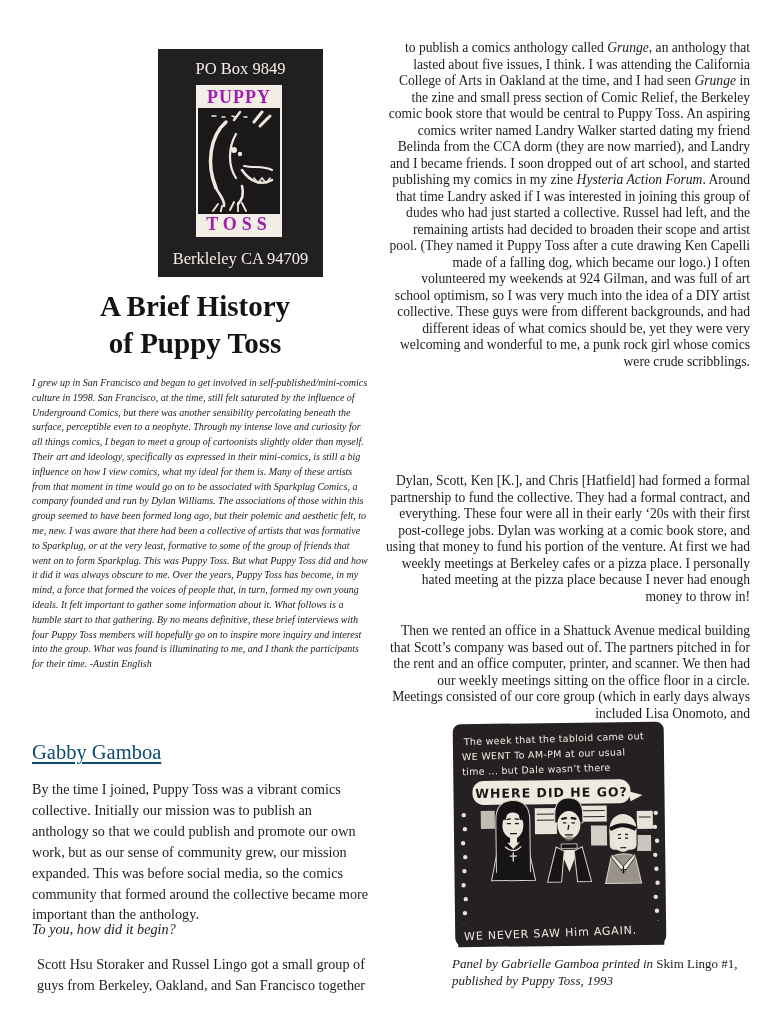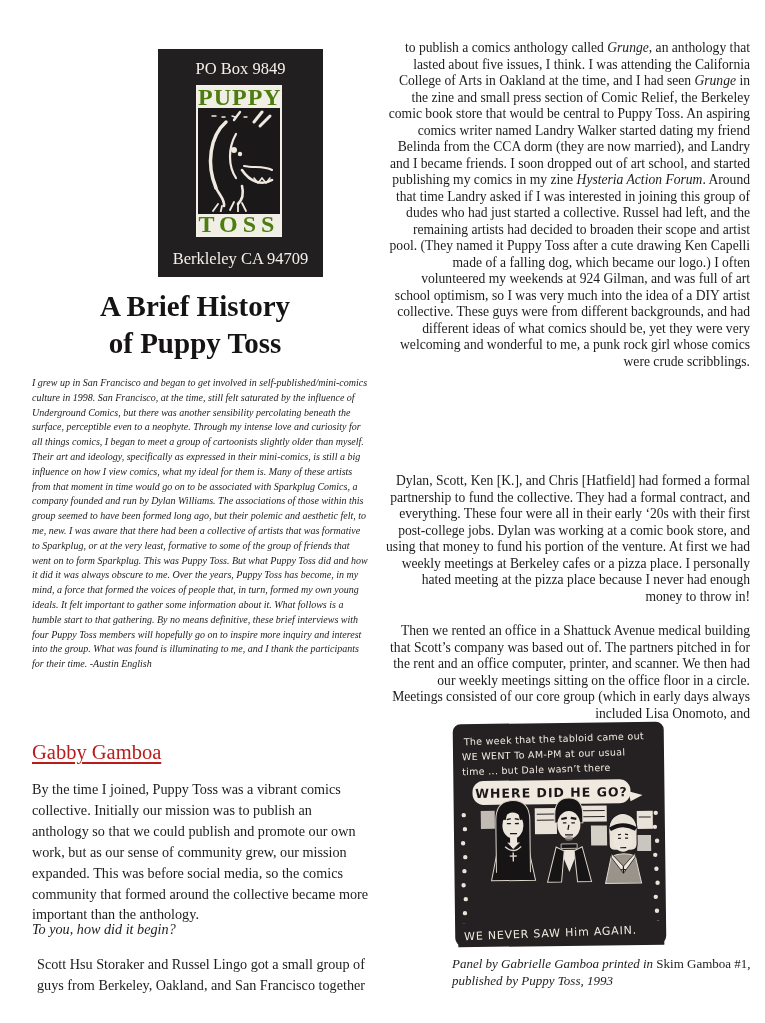--- a/index.html
+++ b/index.html
@@ -4,31 +4,31 @@
 <style>
   html,body{margin:0;padding:0;background:#ffffff;}
   .page{position:relative;width:765px;height:1023px;background:#ffffff;overflow:hidden;
         font-family:"Liberation Serif",serif;color:#1d1b1c;}
 
   
   .logo{position:absolute;left:113px;top:49px;width:165px;height:228px;background:#221f20;text-align:center;margin-left:45px;}
   .logo-pobox{padding-top:10px;font-size:16.5px;color:#f4f1ea;}
   .logo-frame{position:absolute;left:38px;top:36px;width:86px;height:152px;border:2.5px solid #f4f1ea;
               background:#1b1819;display:flex;flex-direction:column;box-sizing:border-box;}
-  .band{background:#f1eee6;color:#4d7c0f;font-weight:bold;font-size:24px;line-height:21px;letter-spacing:1px;}
+  .band{background:#f1eee6;color:#a21caf;font-weight:bold;font-size:18px;line-height:21px;letter-spacing:1px;}
   .band.toss{letter-spacing:5px;}
   .dogwrap{flex:1;position:relative;}
   .dogwrap svg{position:absolute;left:0;top:0;}
   .logo-city{position:absolute;bottom:8px;width:100%;font-size:16.5px;color:#f4f1ea;}
 
   
   .title{position:absolute;left:18px;top:288px;width:354px;text-align:center;
          font-size:29px;line-height:37px;color:#151314;font-weight:bold;}
   .section-heading{position:absolute;left:32px;top:741px;font-size:20.5px;
-         text-decoration:underline;text-underline-offset:3px;color:#b91c1c;}
+         text-decoration:underline;text-underline-offset:3px;color:#0c4a6e;}
 
   
   .lc{position:absolute;left:32px;width:338px;text-align:left;}
   .intro{top:376px;font-style:italic;font-size:10px;line-height:14.8px;}
   .lc-body{font-size:14.2px;line-height:20.9px;}
   .gabby-p1{top:779px;}
   .q1{top:921px;font-style:italic;font-size:14.2px;}
   .a1{top:954px;text-align:center;}
 
   
@@ -216,15 +216,15 @@
           <line x1="172" y1="149" x2="172" y2="156"></line>
             <line x1="169.5" y1="152.5" x2="174.5" y2="152.5"></line>
         </g>
       </g>
 
       <rect x="6" y="204" width="206" height="24" fill="#252122"></rect>
       <text x="12" y="221" transform="rotate(-1.5 12 221)" font-family="DejaVu Sans, sans-serif" font-size="11" letter-spacing="0.8" fill="#efe9e0">WE NEVER SAW Him AGAIN.</text>
     </svg>
   </div>
 
-  <div class="caption"><span class="seg-i">Panel by Gabrielle Gamboa printed in </span><span class="seg-r">Skim Gamboa #1, </span><span class="seg-i">published by Puppy Toss, 1993</span></div>
+  <div class="caption"><span class="seg-i">Panel by Gabrielle Gamboa printed in </span><span class="seg-r">Skim Lingo #1, </span><span class="seg-i">published by Puppy Toss, 1993</span></div>
 
 </div>
 
 </body></html>

